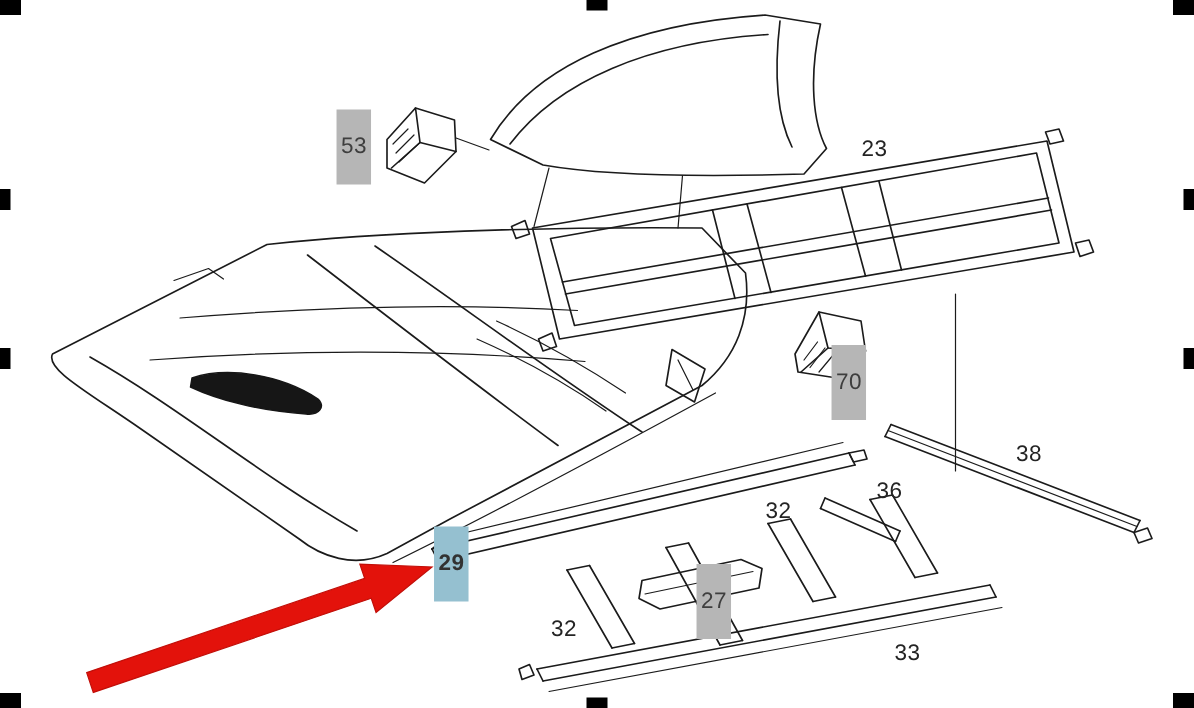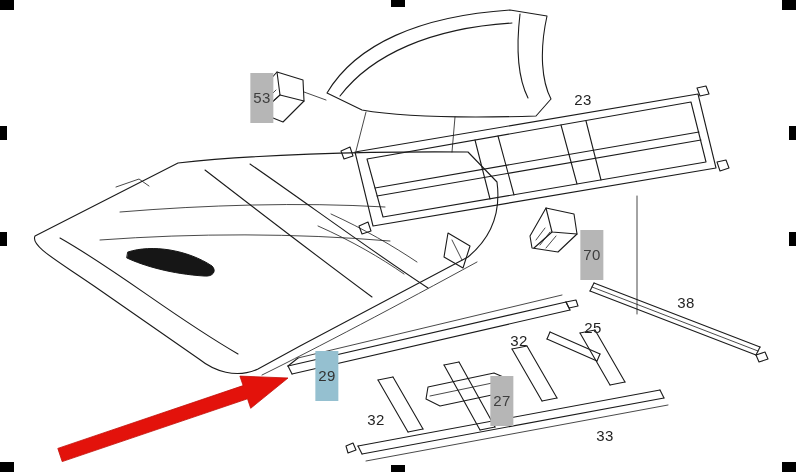--- a/index.html
+++ b/index.html
@@ -12,23 +12,23 @@
   .art .hatch{stroke-width:0.8;}
   .art .thin{stroke-width:0.8;}
   .art .darkfill{fill:#161616;stroke:#161616;stroke-width:1;}
   .regmark{fill:#000000;stroke:none;}
   .arrowfill{fill:#e3120b;stroke:#c20f09;stroke-width:0.8;}
   .part-label{
     position:absolute;transform:translate(-50%,-50%);
     font-size:15px;line-height:18px;color:#242424;letter-spacing:0.3px;
     white-space:nowrap;z-index:5;
   }
-  .hl{padding:16px 3px;color:#3e3e3e;margin-left:26px;}
+  .hl{padding:16px 3px;color:#3e3e3e;}
   .hl-gray{background:#b6b6b6;}
-  .hl-blue{background:#95c0d0;color:#323232;}
+  .hl-blue{background:#95c0d0;color:#323232;font-weight:bold;}
 </style>
 </head>
 <body>
 
 <div class="stage">
 
   <svg class="art" width="796" height="472" viewBox="0 0 796 472">
 
     <g>
       <rect class="regmark" x="0" y="0" width="14" height="10"></rect>
@@ -163,20 +163,20 @@
 
     <g>
       <polygon class="arrowfill" points="57.8,448.4 243.1,385.6 239.9,376.1 288,378 250.7,408.3 247.5,398.8 62.2,461.6"></polygon>
     </g>
   </svg>
 
   <span class="part-label hl hl-gray" style="left:236px;top:98px">53</span>
   <span class="part-label" style="left:583px;top:100px">23</span>
   <span class="part-label hl hl-gray" style="left:566px;top:255px">70</span>
   <span class="part-label" style="left:686px;top:303px">38</span>
-  <span class="part-label" style="left:593px;top:328px">25</span>
+  <span class="part-label" style="left:593px;top:328px">36</span>
   <span class="part-label" style="left:519px;top:341px">32</span>
   <span class="part-label hl hl-blue" style="left:301px;top:376px">29</span>
   <span class="part-label hl hl-gray" style="left:476px;top:401px">27</span>
   <span class="part-label" style="left:376px;top:420px">32</span>
   <span class="part-label" style="left:605px;top:436px">33</span>
 
 </div>
 
 </body></html>

